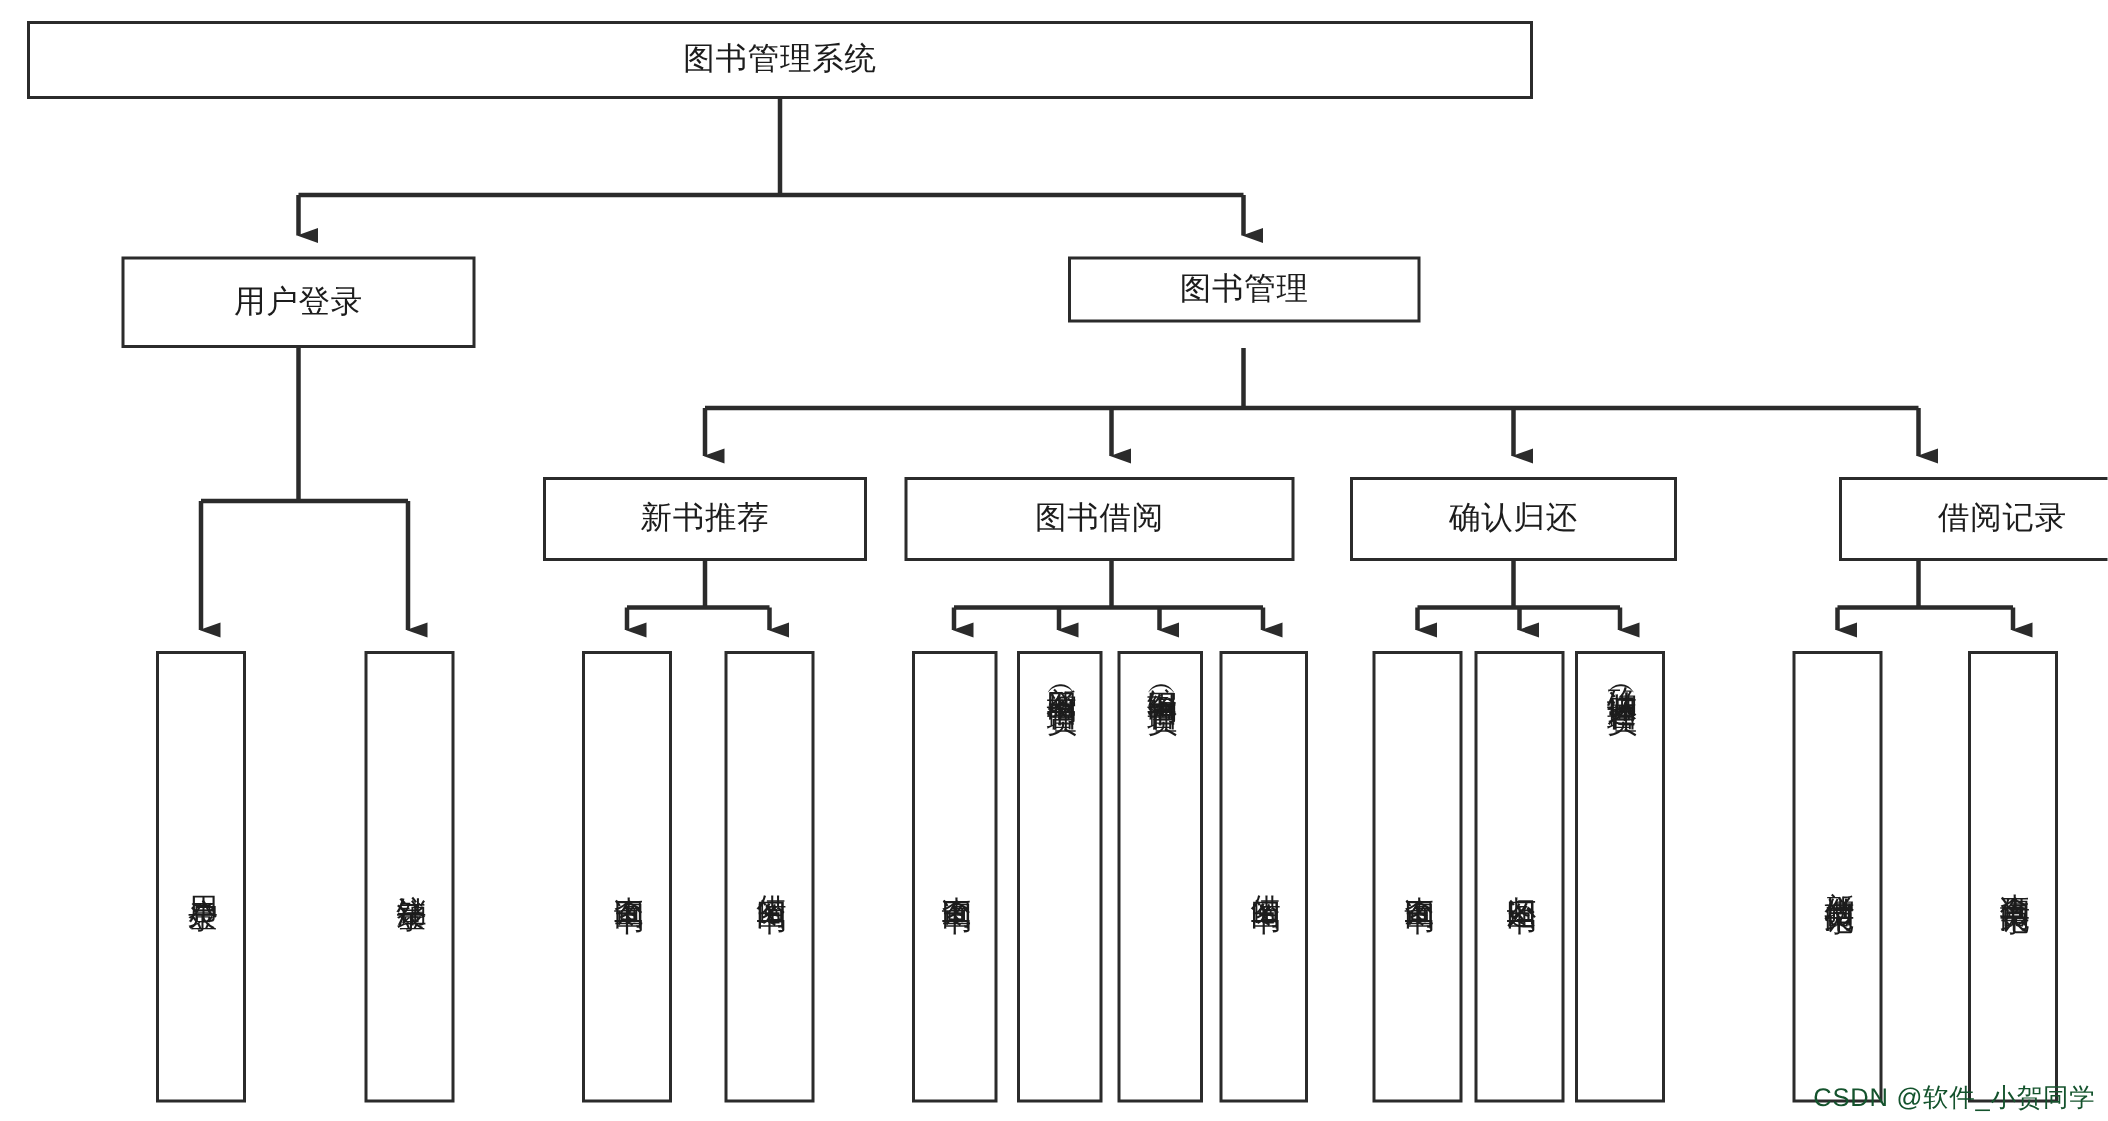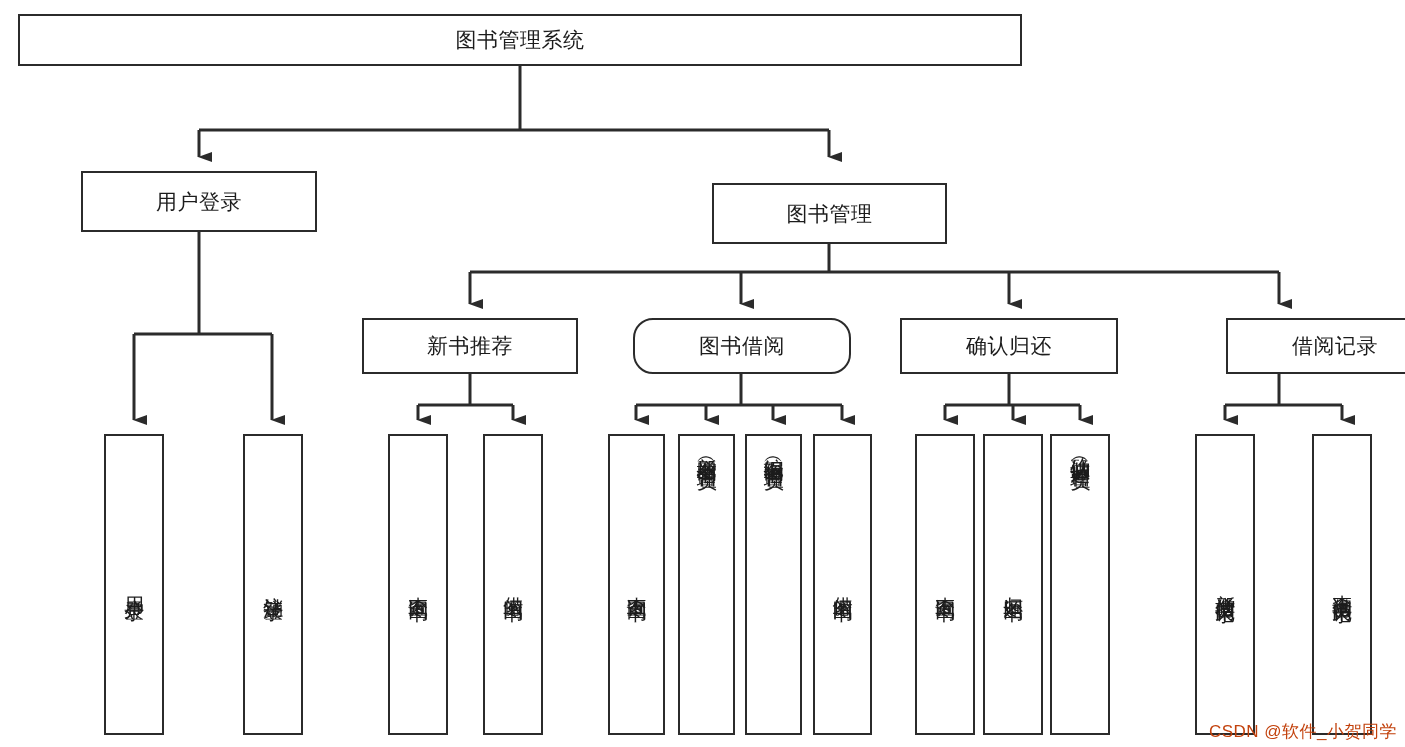--- a/index.html
+++ b/index.html
@@ -34,21 +34,21 @@
     line-height:1.18;
     letter-spacing:2px;
     white-space:normal;
   }
   .node.leaf{align-items:flex-start;padding-top:6px;}
   .node.leaf.mid{align-items:center;padding-top:0;}
   .watermark{
     position:absolute;
     right:8px;bottom:4px;
     font-size:17px;
-    color:#c2410c;
+    color:#14532d;
     letter-spacing:0.5px;
     white-space:nowrap;
     pointer-events:none;
   }
 </style>
 </head>
 <body>
 
 <div id="stage">
 
@@ -95,27 +95,27 @@
       </g>
   </svg>
 
   <div id="nodes-layer">
       <div class="node root" style="left: 18px; top: 14px; width: 1004px; height: 52px;">
         <span class="lbl">图书管理系统</span>
       </div>
       <div class="node level2" style="left: 81px; top: 171px; width: 236px; height: 61px;">
         <span class="lbl">用户登录</span>
       </div>
-      <div class="node level2" style="left: 712px; top: 183px; width: 235px; height: 61px;">
+      <div class="node level2" style="left: 712px; top: 171px; width: 235px; height: 44px;">
         <span class="lbl">图书管理</span>
       </div>
       <div class="node level3" style="left: 362px; top: 318px; width: 216px; height: 56px;">
         <span class="lbl">新书推荐</span>
       </div>
-      <div class="node level3" style="left: 633px; top: 318px; width: 218px; height: 56px; border-radius: 20px;">
+      <div class="node level3" style="left: 603px; top: 318px; width: 260px; height: 56px;">
         <span class="lbl">图书借阅</span>
       </div>
       <div class="node level3" style="left: 900px; top: 318px; width: 218px; height: 56px;">
         <span class="lbl">确认归还</span>
       </div>
       <div class="node level3" style="left: 1226px; top: 318px; width: 218px; height: 56px;">
         <span class="lbl">借阅记录</span>
       </div>
       <div class="node leaf mid" style="left: 104px; top: 434px; width: 60px; height: 301px;">
         <span class="lbl">用户登录</span>

